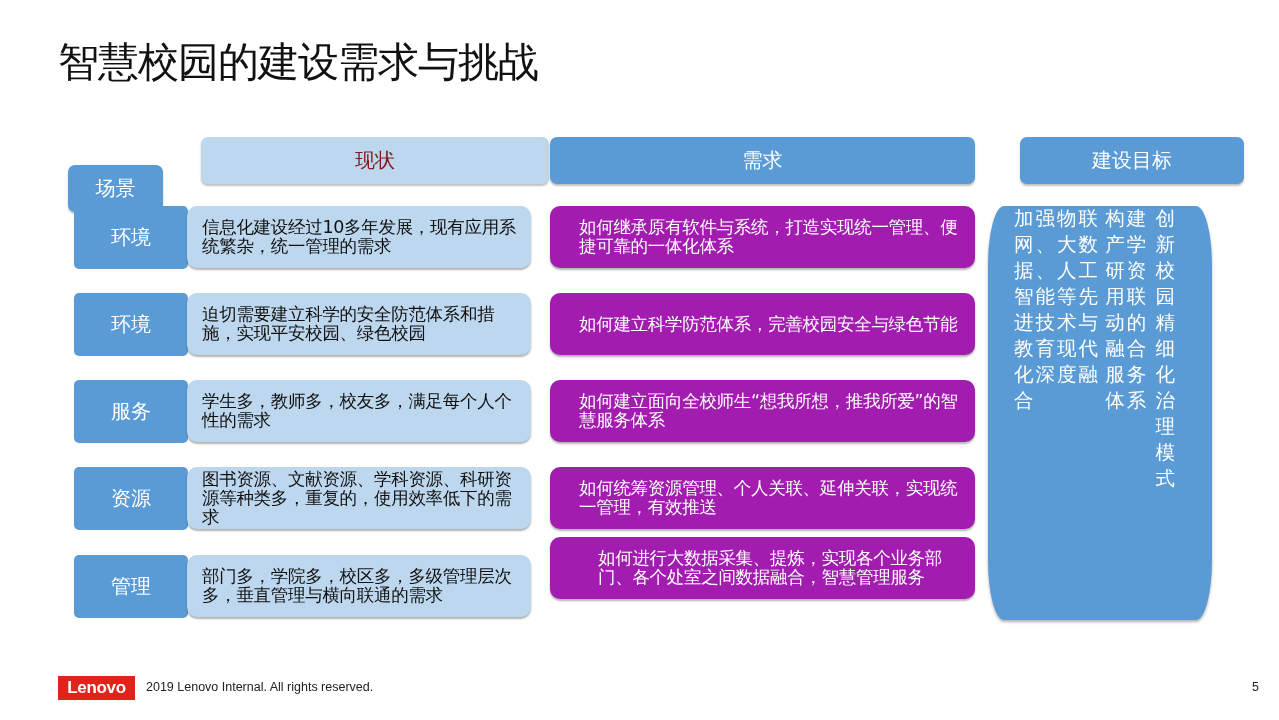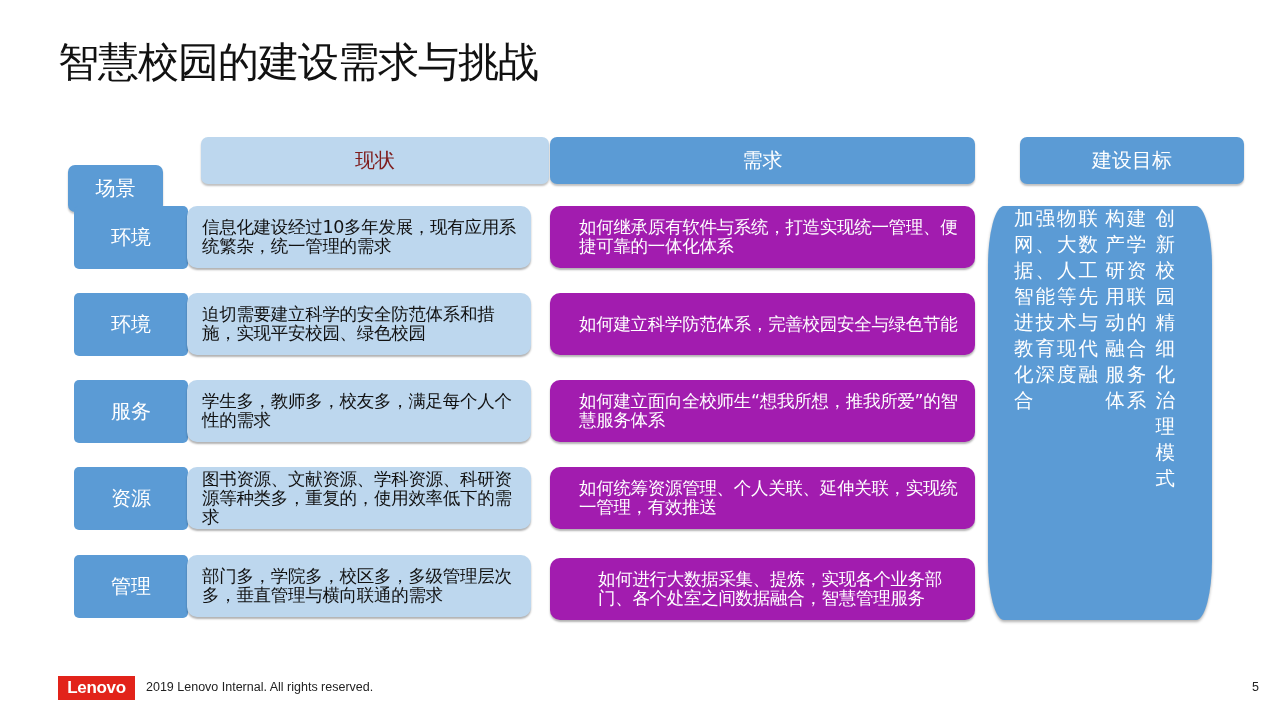--- a/index.html
+++ b/index.html
@@ -90,21 +90,21 @@
 <div class="box scene" style="top:380px;">服务</div>
 <div class="box status" style="top:380px;">学生多，教师多，校友多，满足每个人个性的需求</div>
 <div class="box demand" style="top:380px;">如何建立面向全校师生“想我所想，推我所爱”的智慧服务体系</div>
 
 <div class="box scene" style="top:467px;">资源</div>
 <div class="box status" style="top:467px;">图书资源、文献资源、学科资源、科研资源等种类多，重复的，使用效率低下的需求</div>
 <div class="box demand" style="top:467px;">如何统筹资源管理、个人关联、延伸关联，实现统一管理，有效推送</div>
 
 <div class="box scene" style="top:555px;">管理</div>
 <div class="box status" style="top:555px;">部门多，学院多，校区多，多级管理层次多，垂直管理与横向联通的需求</div>
-<div class="box demand" style="top:558px;padding-left:48px;">如何进行大数据采集、提炼，实现各个业务部门、各个处室之间数据融合，智慧管理服务</div>
+<div class="box demand" style="top:537px;padding-left:48px;">如何进行大数据采集、提炼，实现各个业务部门、各个处室之间数据融合，智慧管理服务</div>
 
 <div class="box goal">
   <p>加强物联网、大数据、人工智能等先进技术与教育现代化深度融合</p>
   <p>构建产学研资用联动的融合服务体系</p>
   <p>创新校园精细化治理模式</p>
 </div>
 
 <div class="footer-logo">Lenovo</div>
 <div class="footer-copy">2019 Lenovo Internal. All rights reserved.</div>
 <div class="page-num">5</div>

